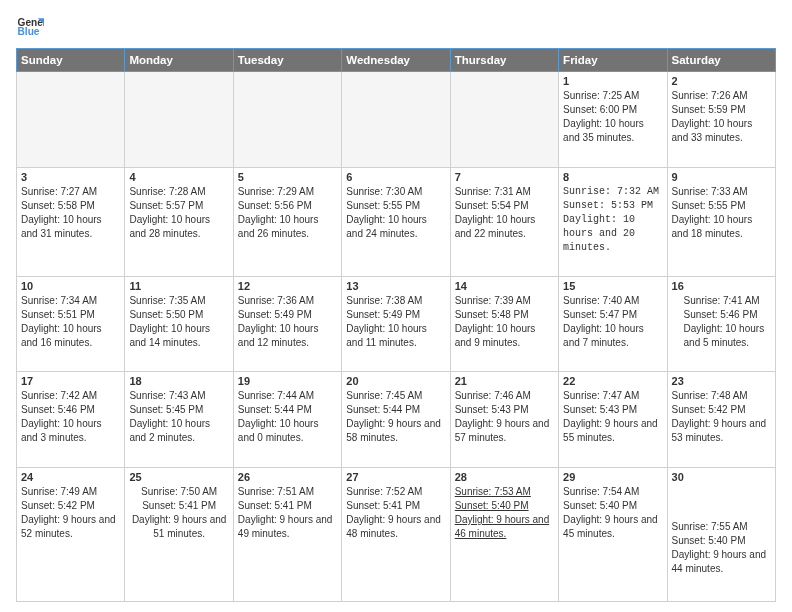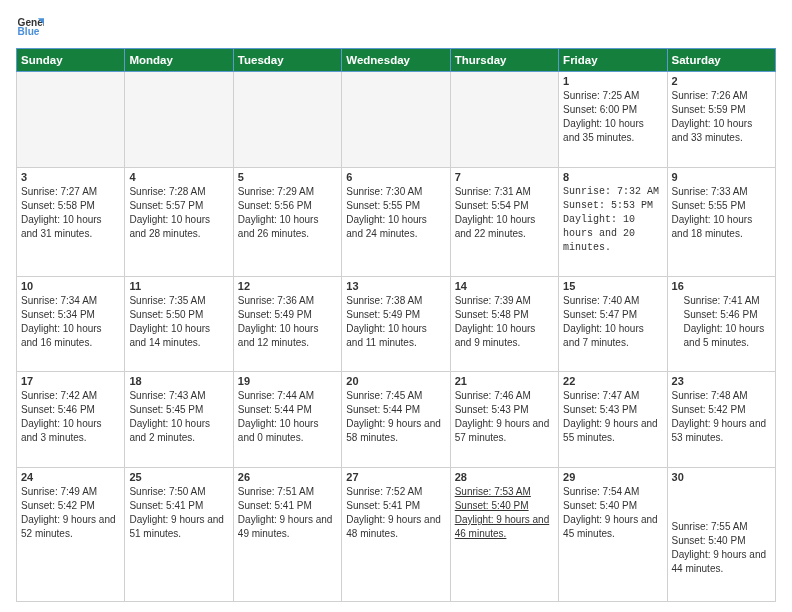--- a/index.html
+++ b/index.html
@@ -46,21 +46,21 @@
       color: #555;
     }
     .calendar {
       flex: 1;
       border: 1px solid #ccc;
       border-collapse: collapse;
       width: 100%;
       table-layout: fixed;
     }
     .calendar th {
-      background: #15803d;
+      background: #737373;
       color: #fff;
       font-size: 11.5px;
       font-weight: bold;
       padding: 5px 4px;
       text-align: left;
       border: 1px solid #5a9ad0;
     }
     .calendar td {
       vertical-align: top;
       border: 1px solid #d0d0d0;
@@ -176,21 +176,21 @@
             <span class="day-num">9</span>
             <div class="day-info" style="white-space: pre-line;">Sunrise: 7:33 AM
 Sunset: 5:55 PM
 Daylight: 10 hours and 18 minutes.</div>
           </td>
         </tr>
         <tr>
           <td>
             <span class="day-num">10</span>
             <div class="day-info" style="white-space: pre-line;">Sunrise: 7:34 AM
-Sunset: 5:34 PM
+Sunset: 5:51 PM
 Daylight: 10 hours and 16 minutes.</div>
           </td>
           <td>
             <span class="day-num">11</span>
             <div class="day-info" style="white-space: pre-line;">Sunrise: 7:35 AM
 Sunset: 5:50 PM
 Daylight: 10 hours and 14 minutes.</div>
           </td>
           <td>
             <span class="day-num">12</span>
@@ -269,21 +269,21 @@
         </tr>
         <tr>
           <td>
             <span class="day-num">24</span>
             <div class="day-info" style="white-space: pre-line;">Sunrise: 7:49 AM
 Sunset: 5:42 PM
 Daylight: 9 hours and 52 minutes.</div>
           </td>
           <td>
             <span class="day-num">25</span>
-            <div class="day-info" style="white-space: pre-line;">Sunrise: 7:50 AM
+            <div class="day-info" style="white-space: pre-line; text-align: center;">Sunrise: 7:50 AM
 Sunset: 5:41 PM
 Daylight: 9 hours and 51 minutes.</div>
           </td>
           <td>
             <span class="day-num">26</span>
             <div class="day-info" style="white-space: pre-line;">Sunrise: 7:51 AM
 Sunset: 5:41 PM
 Daylight: 9 hours and 49 minutes.</div>
           </td>
           <td>

